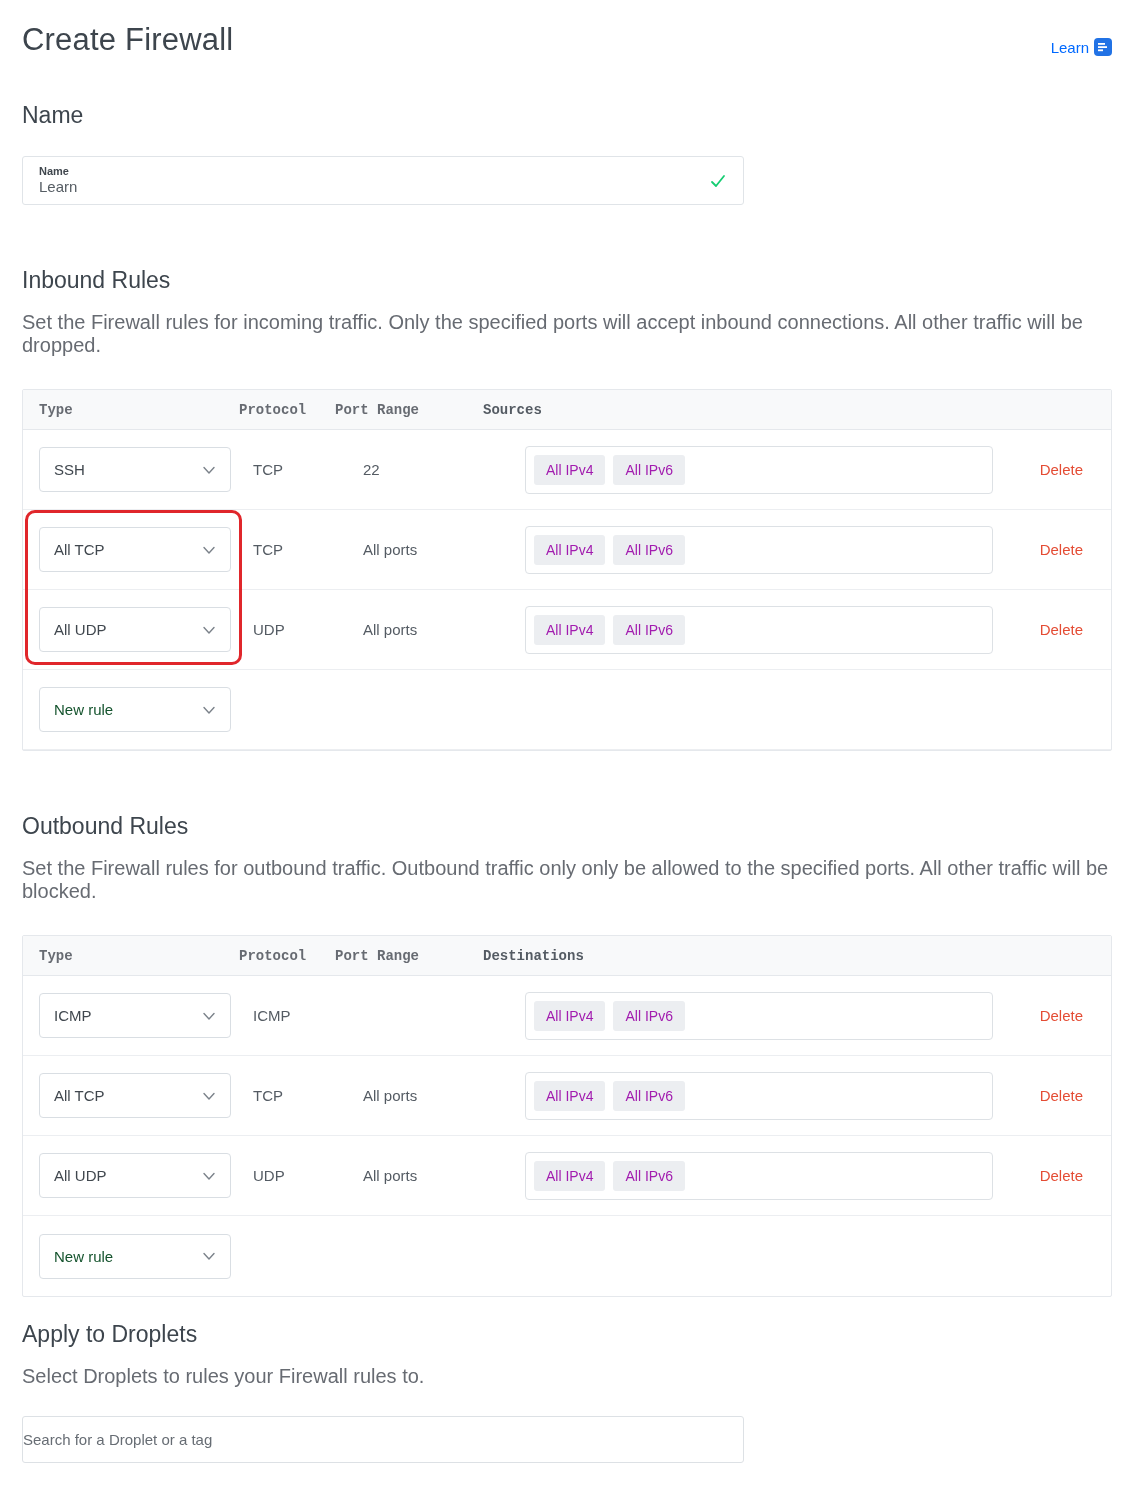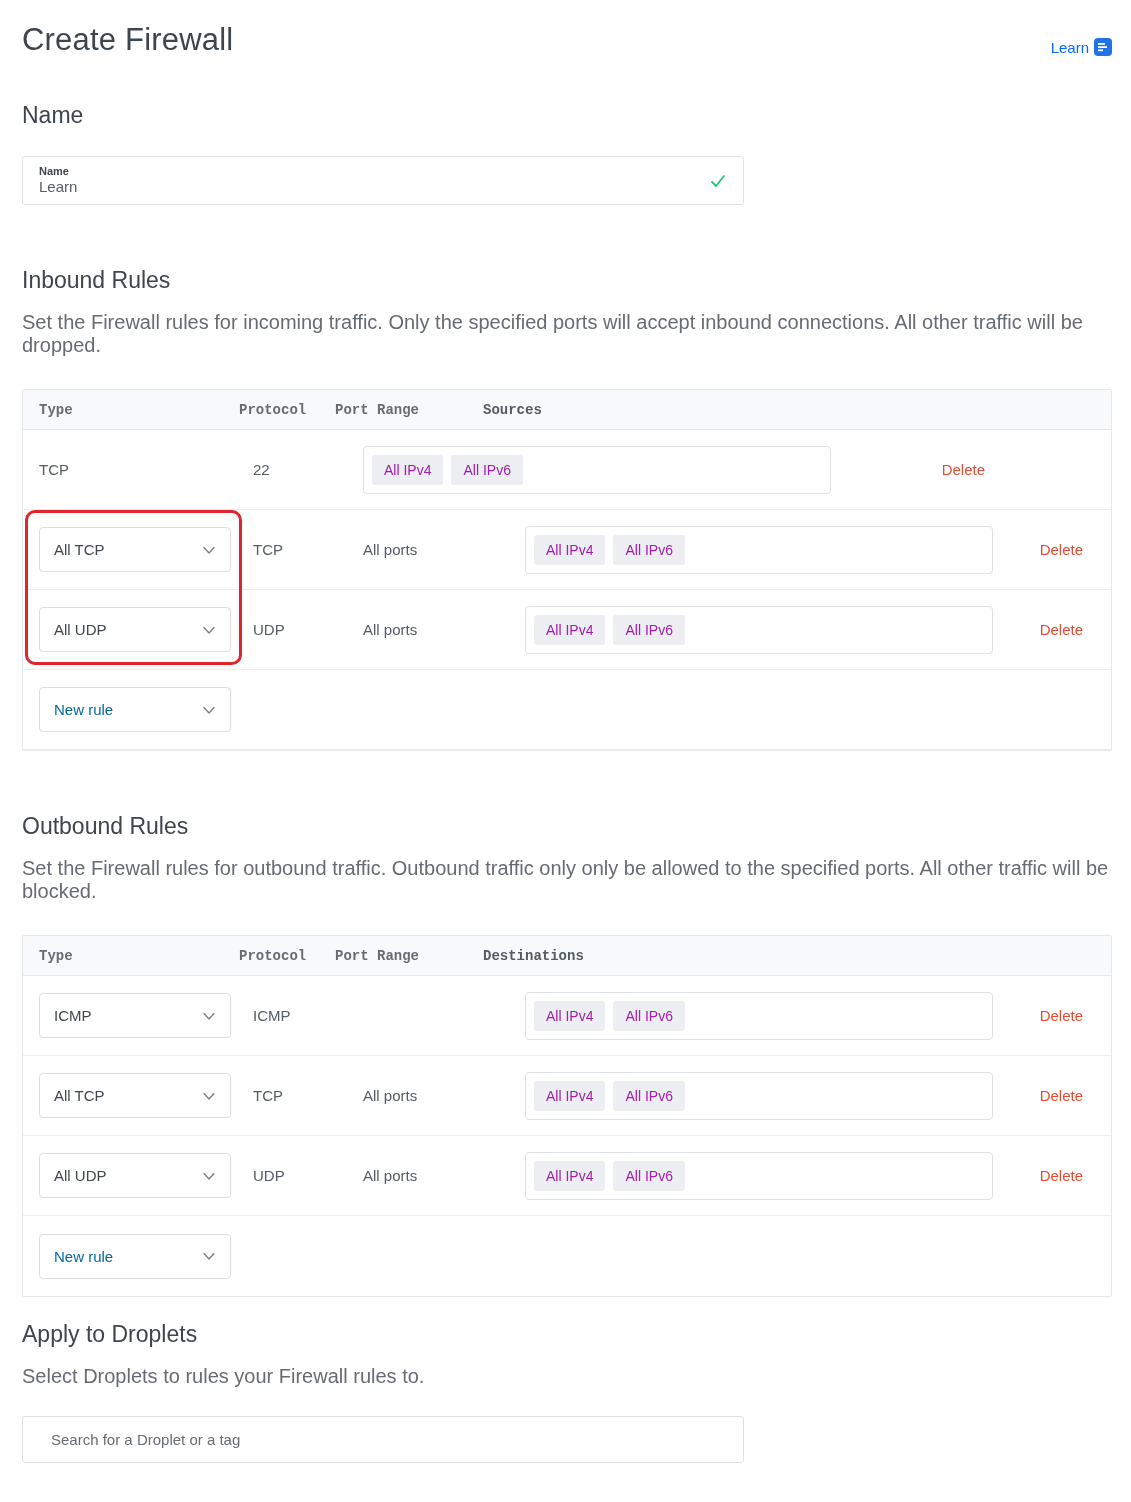--- a/index.html
+++ b/index.html
@@ -55,21 +55,21 @@
   .trow:last-child { border-bottom:none; }
   .cell-text { font-size:15px; color:#545b63; }
 
   .select {
     width:192px; height:45px; background:#fff;
     border:1px solid #d9dee3; border-radius:4px;
     display:flex; align-items:center; justify-content:space-between;
     padding:0 14px; cursor:pointer;
   }
   .select .select-value { font-size:15px; color:#40474e; }
-  .select.placeholder .select-value { color:#0369a1; }
+  .select.placeholder .select-value { color:#14532d; }
   .chev { width:14px; height:14px; display:block; }
 
   .endpoint-box {
     width:468px; height:48px; border:1px solid #dde1e5; border-radius:4px;
     background:#fff; display:flex; align-items:center; padding:0 8px; gap:8px;
   }
   .chip {
     background:#eceef1; color:#a21caf; font-size:14px;
     padding:7px 12px; border-radius:3px; white-space:nowrap; cursor:default;
   }
@@ -79,21 +79,21 @@
   .highlight-box {
     position:absolute; left:2px; top:120px; width:217px; height:155px;
     border:3px solid #e0262b; border-radius:10px; pointer-events:none;
   }
 
   
   .droplets-heading { margin-top:24px; }
   .search-input {
     margin-top:28px; width:722px; height:47px;
     border:1px solid #dde1e5; border-radius:3px;
-    padding:0 28px; font-size:15px; color:#565d64;
+    padding:0 0; font-size:15px; color:#565d64;
     font-family:"Liberation Sans", sans-serif; outline:none; display:block;
   }
   .search-input::placeholder { color:#676d74; opacity:1; }
 
   
   .create-btn {
     margin-top:57px; width:1090px; height:46px;
     background:#1dc872; border:none; border-bottom:3px solid #15a75d;
     border-radius:3px; color:#ffffff; font-size:14.5px; font-weight:700;
     font-family:"Liberation Sans", sans-serif; cursor:pointer; display:block;
@@ -134,20 +134,26 @@
   <div class="rules-table">
     <div class="thead">
       <span class="th">Type</span>
       <span class="th">Protocol</span>
       <span class="th">Port Range</span>
       <span class="th th-endpoint">Sources</span>
       <span class="th"></span>
     </div>
 
     <div class="trow">
+      <div class="select">
+        <span class="select-value">SSH</span>
+        <svg class="chev" viewBox="0 0 14 14">
+            <polyline points="2,4.5 7,10 12,4.5" fill="none" stroke="#7b828a" stroke-width="1.4" stroke-linecap="round" stroke-linejoin="round"></polyline>
+          </svg>
+      </div>
       <span class="cell-text">TCP</span>
       <span class="cell-text">22</span>
       <div class="endpoint-box">
         <span class="chip">All IPv4</span>
         <span class="chip">All IPv6</span>
       </div>
       <div class="delete-cell">
         <a class="delete-link">Delete</a>
       </div>
     </div>

